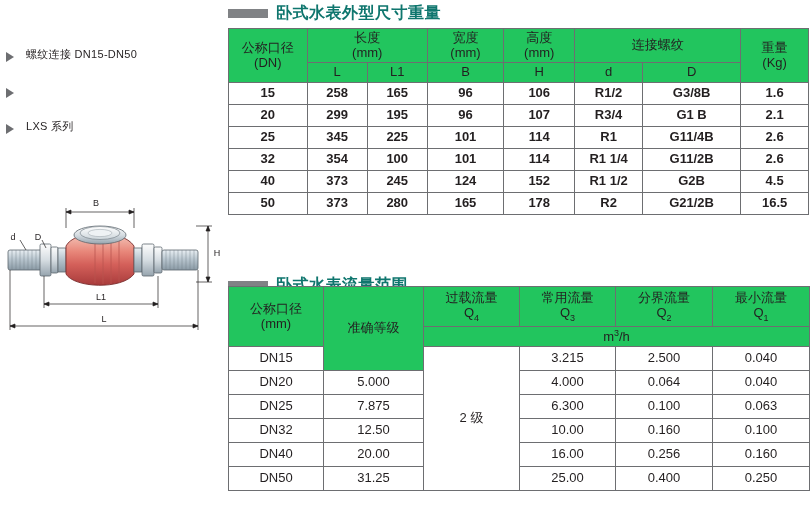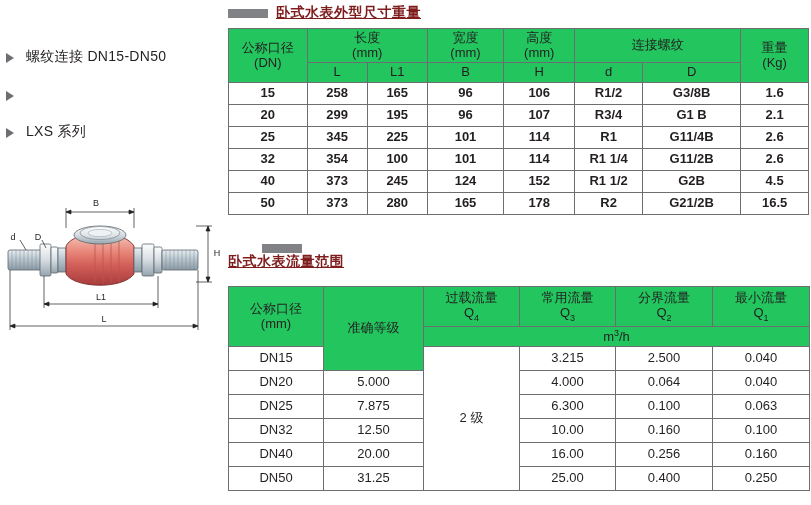--- a/index.html
+++ b/index.html
@@ -22,21 +22,21 @@
 
   .bullet-list {
     position: absolute;
     left: 6px; top: 48px;
     width: 220px;
   }
   .bullet-row {
     display: flex;
     align-items: center;
     margin-bottom: 22px;
-    font-size: 14px;
+    font-size: 11px;
     line-height: 1.2;
   }
   .tri {
     width: 0; height: 0;
     border-left: 8px solid #6d6e71;
     border-top: 5px solid transparent;
     border-bottom: 5px solid transparent;
     margin-right: 12px;
     margin-top: 4px;
     flex: 0 0 auto;
@@ -62,25 +62,24 @@
     align-items: center;
     height: 26px;
   }
   .sec-bar {
     width: 40px; height: 9px;
     background: #808285;
     margin-right: 8px;
     flex: 0 0 auto;
   }
   .sec-title {
-    font-size: 14px;
+    font-size: 16px;
     font-weight: bold;
     letter-spacing: .5px;
-    color: #7f1d1d;
-    text-decoration: underline;
+    color: #0f766e;
   }
 
   table {
     border-collapse: collapse;
     width: 581px;
     table-layout: fixed;
   }
   table td, table th {
     border: 1px solid #6d6e71;
     text-align: center;
@@ -89,21 +88,21 @@
     font-weight: normal;
     padding: 1px 2px;
     line-height: 1.15;
   }
   .hdr { background: #22c55e; }
   .sub { font-size: 12px; }
   sub { font-size: 9px; }
   sup { font-size: 9px; }
 
   #table1 { position: absolute; left: 0; top: 28px; }
-  #sec2 { position: absolute; left: 0; top: 244px; flex-direction: column; }
+  #sec2 { position: absolute; left: 0; top: 272px; }
   #table2 { position: absolute; left: 0; top: 286px; }
 
   .r1 td { height: 34px; }
   .r2 td { height: 20px; }
   .body-row td { height: 22px; font-weight: bold; }
 
   .t2-hdr1 td { height: 40px; }
   .t2-unit td { height: 20px; }
   .t2-body td { height: 24px; }
 </style>

